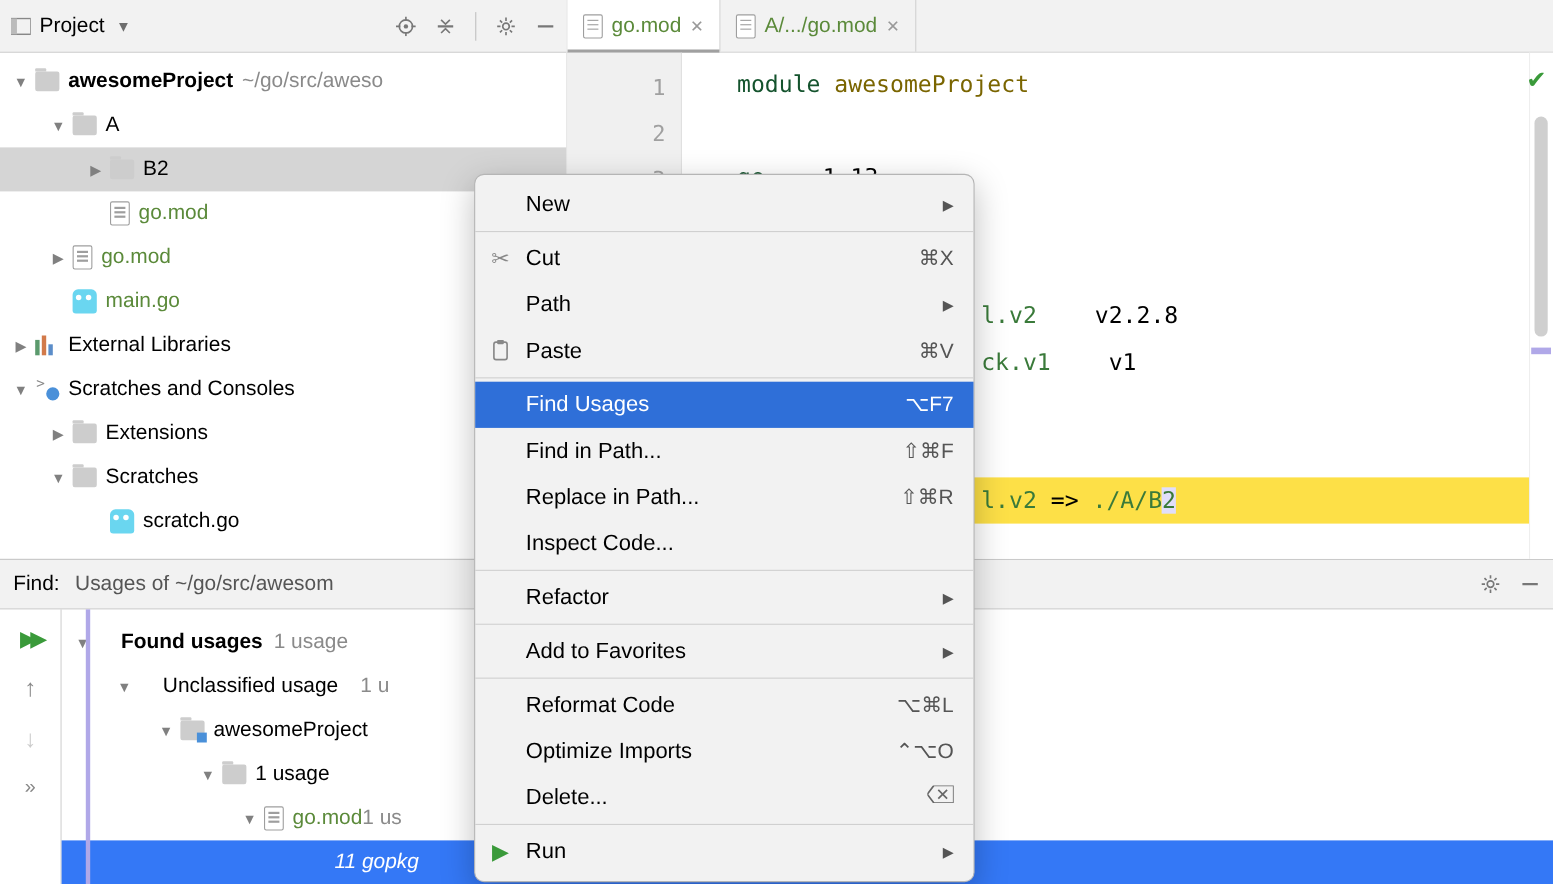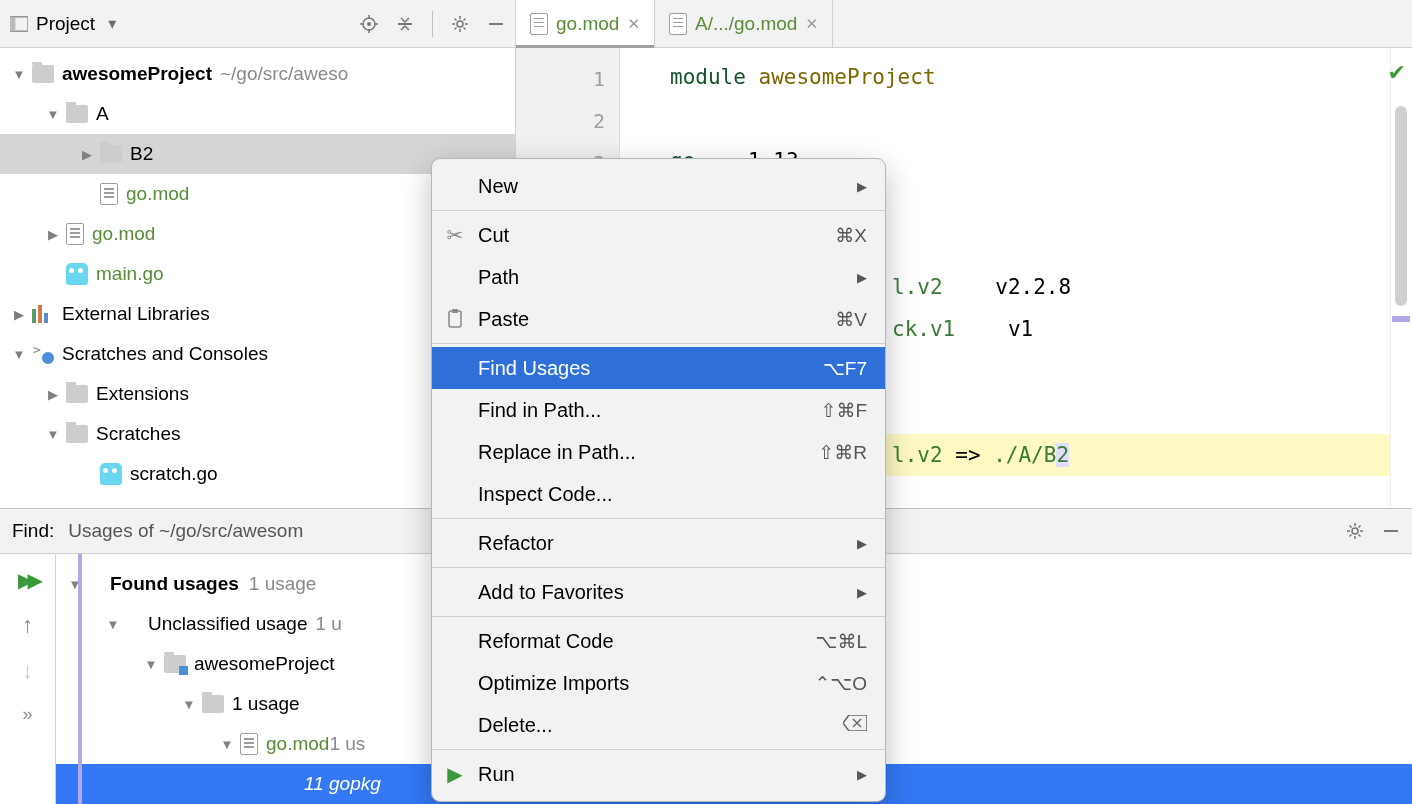--- a/index.html
+++ b/index.html
@@ -42,21 +42,21 @@
 .tab.active::after { content: ""; position: absolute; left: 0; right: 0; bottom: -1px; height: 3px; background: #a0a0a0; }
 .tab .close { color: #999; font-size: 15px; }
 .editor-body { flex: 1; display: flex; position: relative; background: #fff; }
 .gutter { width: 104px; background: #f0f0f0; border-right: 1px solid #e0e0e0; font-family: "Menlo", monospace; font-size: 20px; color: #a0a0a0; text-align: right; padding: 10px 14px 0 0; line-height: 42px; }
 .code { flex: 1; font-family: "Menlo", monospace; font-size: 21px; padding: 8px 0 0 18px; line-height: 42px; white-space: pre; position: relative; }
 .code .kw { color: #14532d; margin-left: 32px; }
 .code .mod { color: #7a6500; }
 .code .ver { color: #000000; margin-left: 40px; }
 .code .path { color: #3a7a3a; }
 .code .op { color: #000; }
-.code .hl-line { background: #fef9c3; display: inline-block; width: 100%; }
+.code .hl-line { background: #fde047; display: inline-block; width: 100%; }
 .code .hl { background: #e0defb; }
 .right-gutter { width: 22px; background: #fff; border-left: 1px solid #eee; position: relative; }
 .check { position: absolute; top: 12px; right: 6px; color: #3a9a3a; font-size: 22px; }
 .vscroll { position: absolute; right: 5px; top: 58px; width: 12px; height: 200px; background: #cfcfcf; border-radius: 6px; }
 .vscroll-mark { position: absolute; right: 2px; top: 268px; width: 18px; height: 6px; background: #b0a8e8; }
 .find-panel { border-top: 1px solid #c0c0c0; background: #fff; display: flex; flex-direction: column; height: 296px; }
 .find-header { height: 46px; background: #f2f2f2; border-bottom: 1px solid #d1d1d1; display: flex; align-items: center; padding: 0 12px; font-size: 19px; gap: 14px; }
 .find-header .title-lbl { color: #000; }
 .find-header .desc { color: #555; }
 .find-header-right { margin-left: auto; display: flex; gap: 18px; }
@@ -247,21 +247,21 @@
         <div class="find-row" style="padding-left:10px">
           <span class="find-arrow">▼</span>
           <span style="width:22px"></span>
           <span class="bold">Found usages</span>
           <span class="gray" style="margin-left:10px">1 usage</span>
         </div>
         <div class="find-row" style="padding-left:48px">
           <span class="find-arrow">▼</span>
           <span style="width:22px"></span>
           <span>Unclassified usage</span>
-          <span class="gray" style="margin-left:8px">1 u</span>
+          <span class="gray" style="margin-left:20px">1 u</span>
         </div>
         <div class="find-row" style="padding-left:86px">
           <span class="find-arrow">▼</span>
           <span class="icon-folder icon-folder-proj"></span>
           <span>awesomeProject</span>
         </div>
         <div class="find-row" style="padding-left:124px">
           <span class="find-arrow">▼</span>
           <span class="icon-folder"></span>
           <span>1 usage</span>

